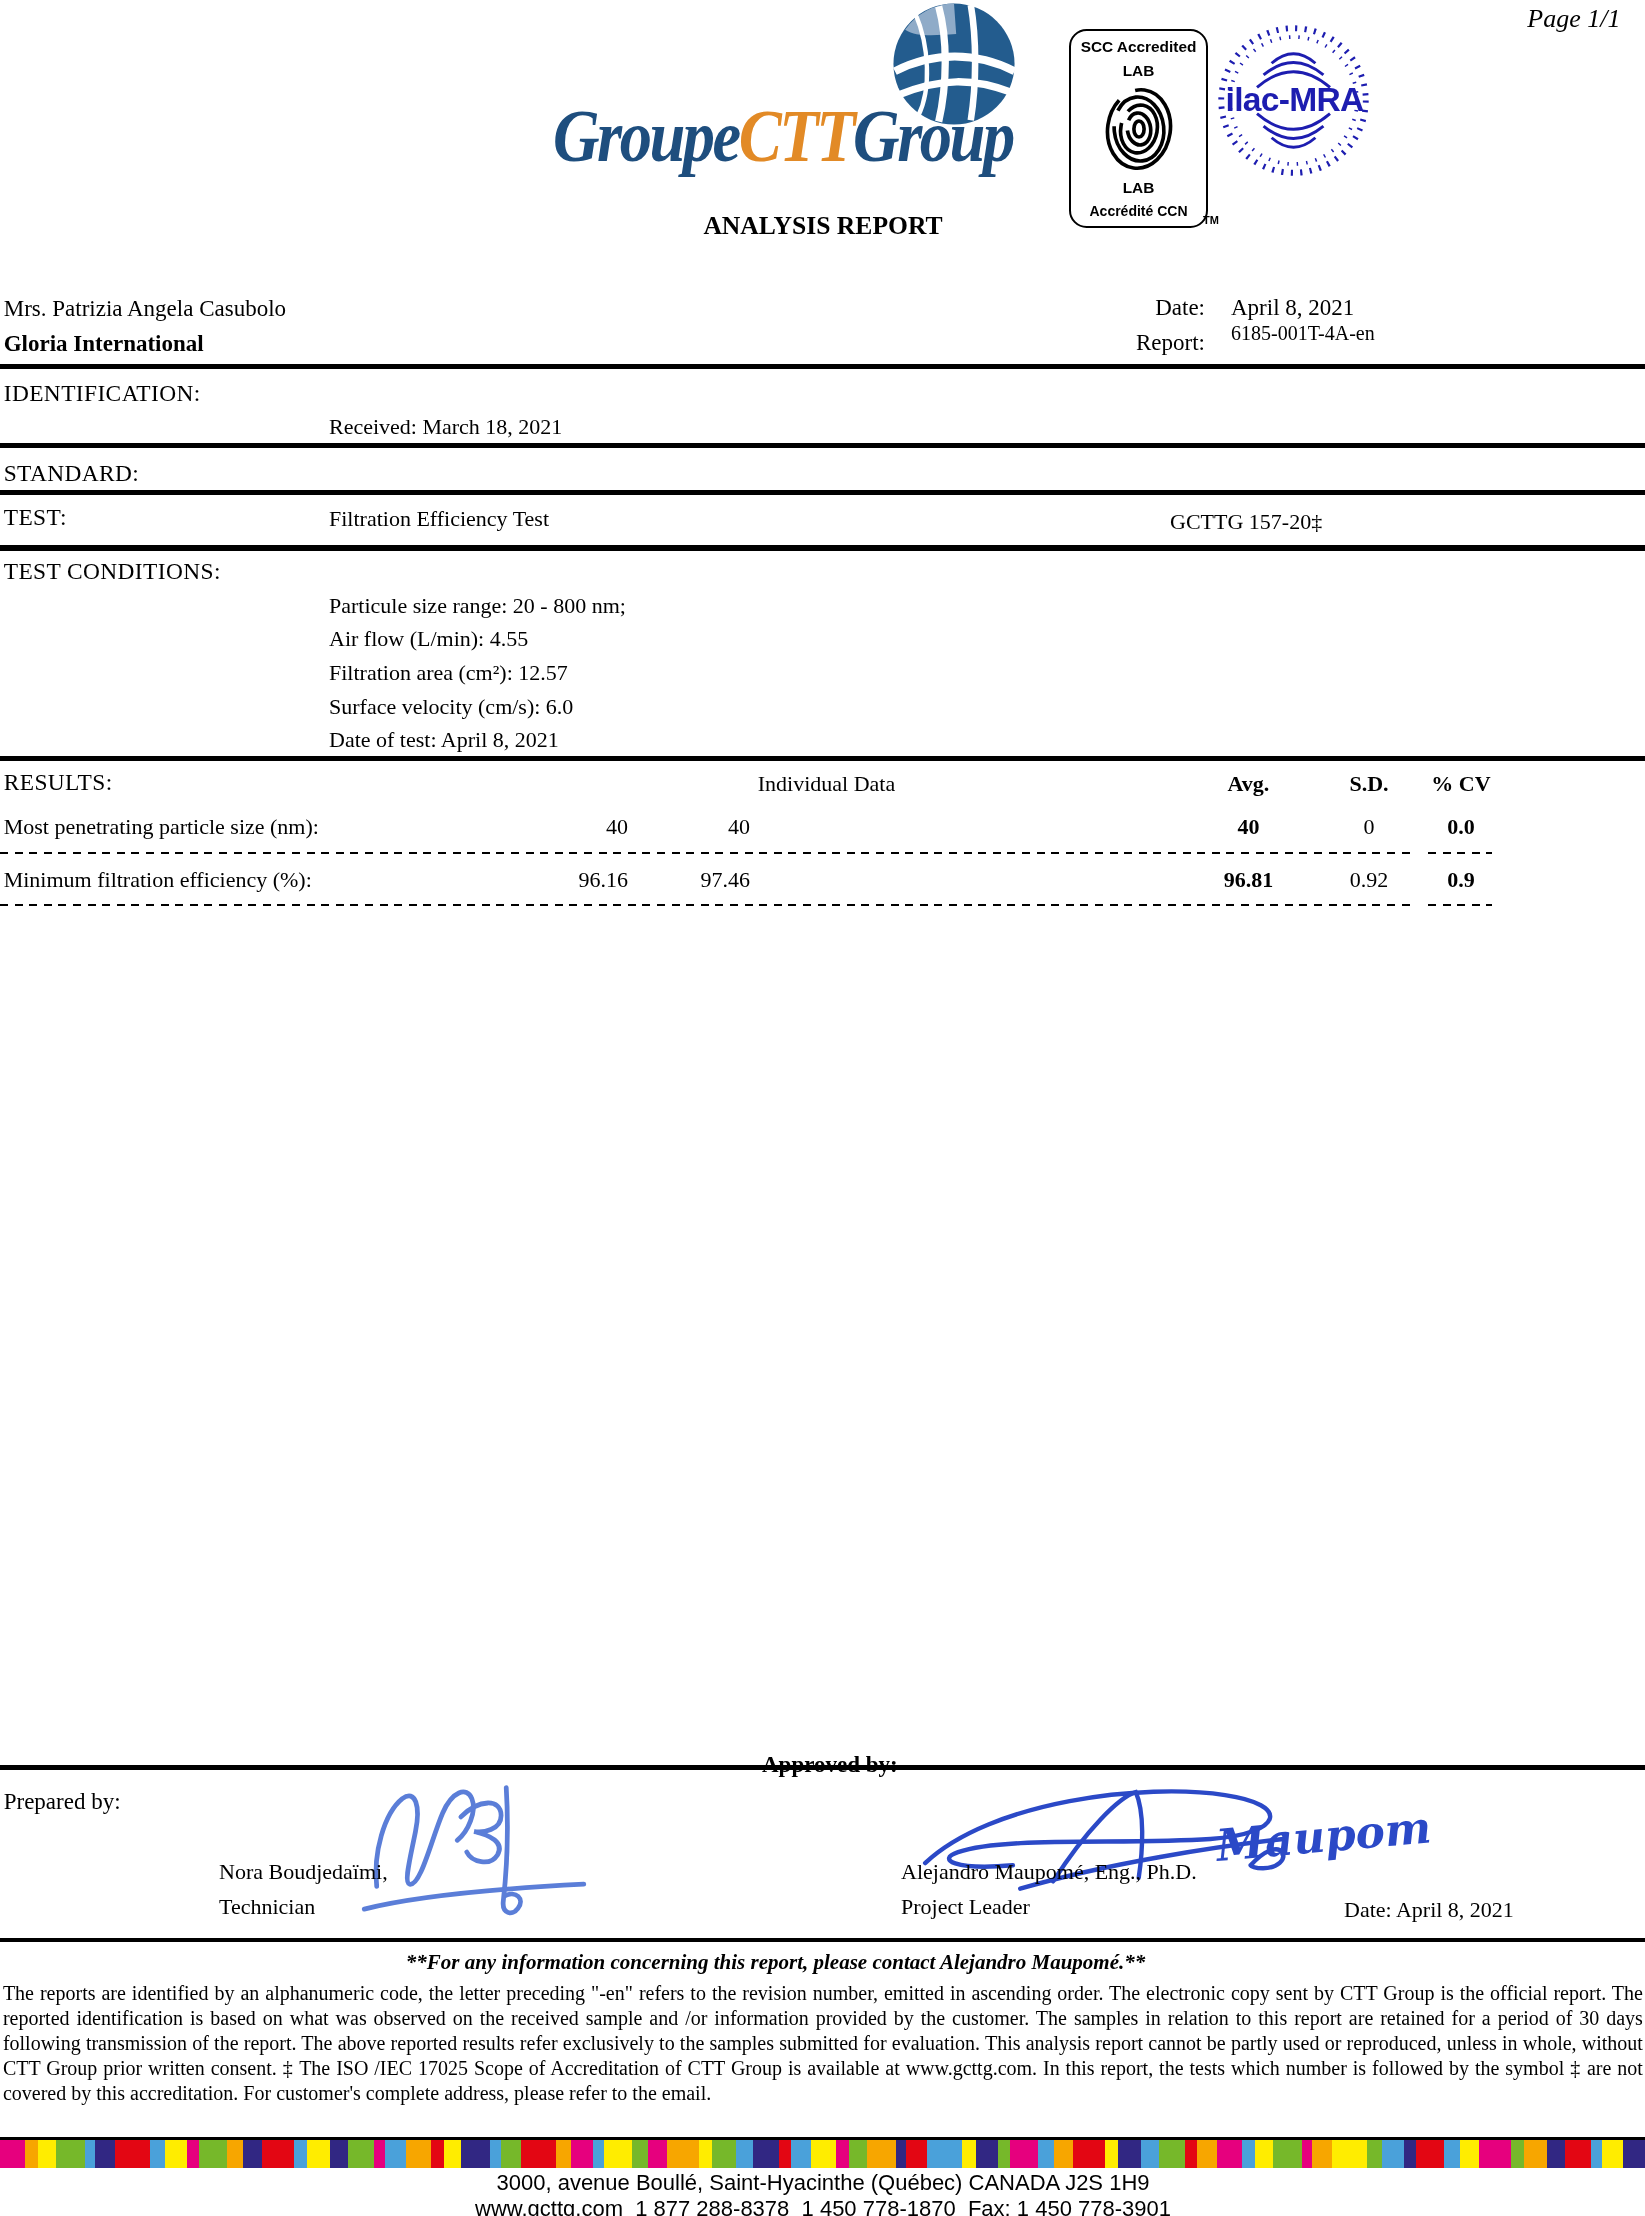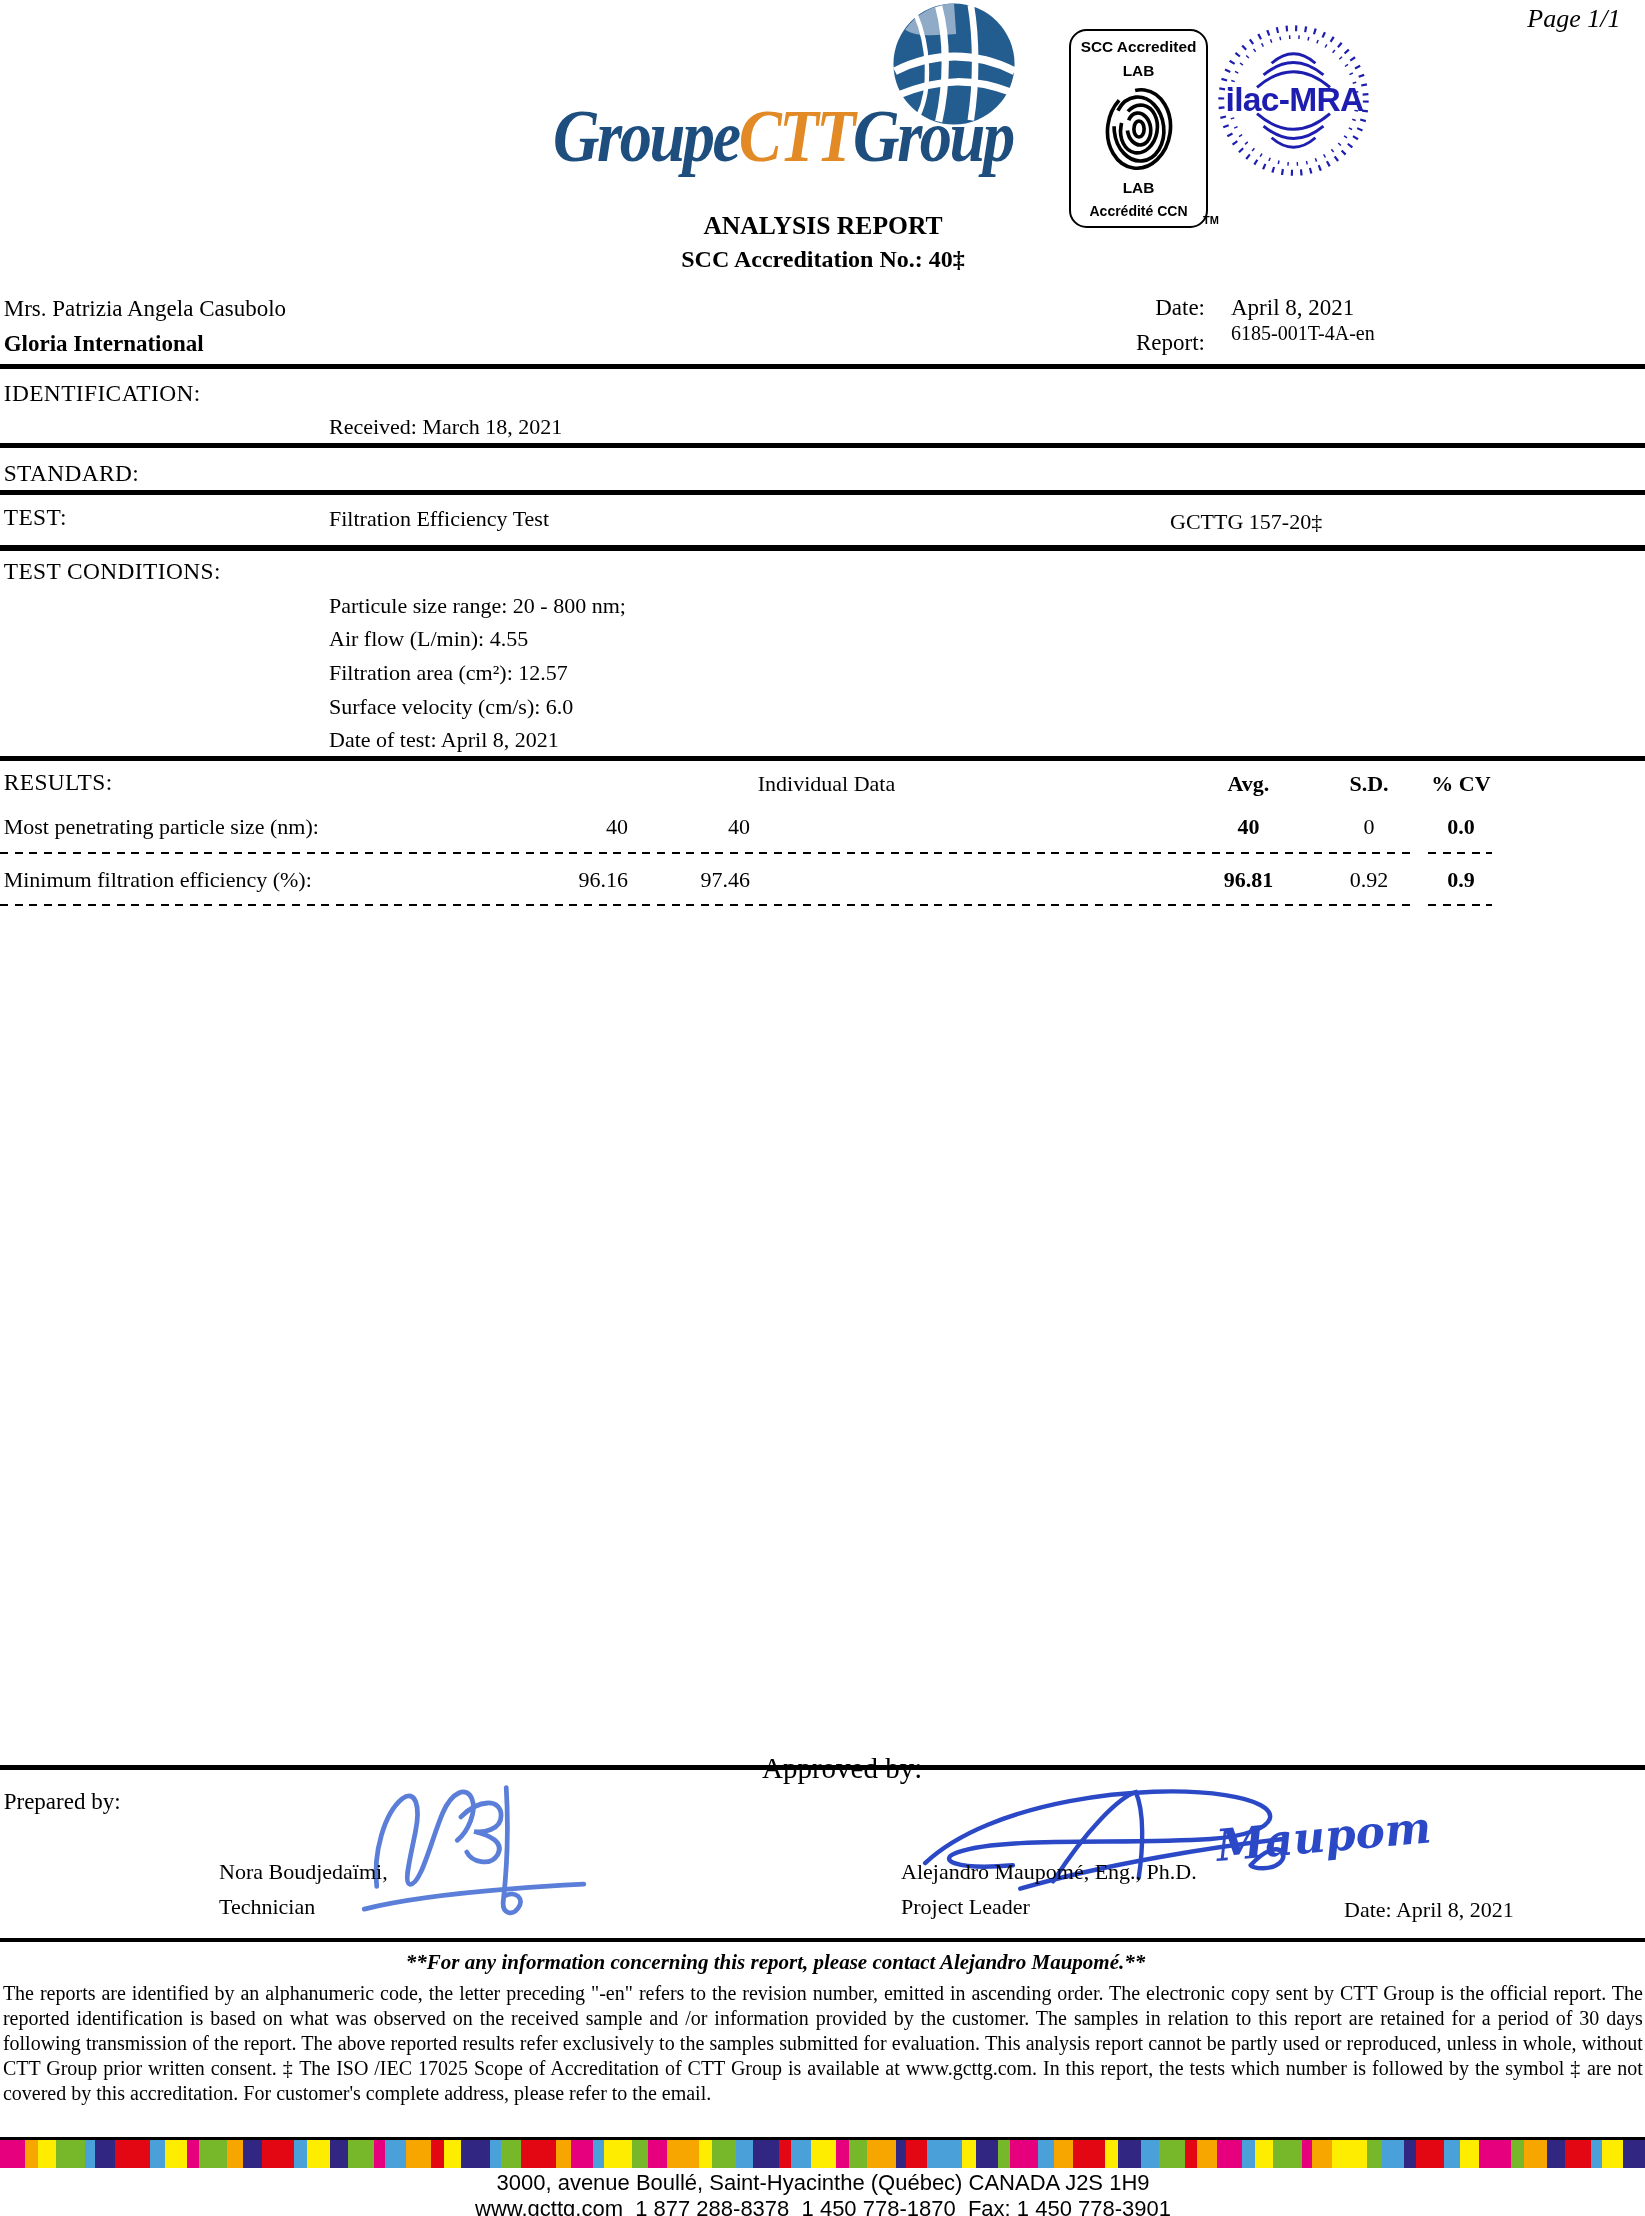--- a/index.html
+++ b/index.html
@@ -91,21 +91,20 @@
       <path d="M62 78 Q103 44 144 78" stroke-width="4"></path>
       <path d="M53 95 Q103 52 153 95" stroke-width="4"></path>
       <path d="M73 164 Q103 190 133 164" stroke-width="4"></path>
       <path d="M62 148 Q103 182 144 148" stroke-width="4"></path>
       <path d="M53 131 Q103 174 153 131" stroke-width="4"></path>
     </g>
     <text x="10" y="128" font-family="Liberation Sans, sans-serif" font-weight="bold" font-size="46" fill="#1d1db0" letter-spacing="-1">ilac-MRA</text>
   </svg>
 
   <div class="abs bold center" style="left:0;top:211px;width:1646px;font-size:25.6px;">ANALYSIS REPORT</div>
-  <div class="abs bold center" style="left:0;top:246px;width:1646px;font-size:24px;">SCC Accreditation No.: 40‡</div>
 
   <div class="abs" style="left:3.7px;top:296px;font-size:23px;">Mrs. Patrizia Angela Casubolo</div>
   <div class="abs bold" style="left:3.7px;top:331px;font-size:23px;">Gloria International</div>
   <div class="abs right" style="left:1097px;top:295px;width:108px;font-size:23px;">Date:</div>
   <div class="abs" style="left:1231px;top:295px;font-size:23px;">April 8, 2021</div>
   <div class="abs right" style="left:1097px;top:330px;width:108px;font-size:23px;">Report:</div>
   <div class="abs" style="left:1231px;top:322px;font-size:20px;">6185-001T-4A-en</div>
 
   <div class="rule" style="top:364px;height:5.1px;"></div>
 
@@ -170,21 +169,21 @@
     <g fill="none" stroke="#5b7ed8" stroke-width="6.5" stroke-linecap="round">
       <path d="M35 155 C30 110 45 55 70 35 C88 22 95 45 88 80 C80 120 72 150 80 152 C95 155 110 90 125 55 C138 25 158 18 165 35 C172 52 160 80 145 92"></path>
       <path d="M150 60 C175 35 205 35 205 58 C205 78 180 82 168 80 C190 85 210 95 200 112 C190 128 165 122 158 108"></path>
       <path d="M212 20 C215 70 213 130 208 175 C206 192 220 196 228 185 C238 172 225 160 210 168"></path>
       <path d="M18 186 C90 168 200 158 318 152"></path>
     </g>
   </svg>
   <div class="abs signame" style="left:219px;top:1858px;">Nora Boudjedaïmi,</div>
   <div class="abs signame" style="left:219px;top:1893px;">Technician</div>
 
-  <div class="abs" style="left:762px;top:1752px;font-size:29px;">Approved by:</div>
+  <div class="abs" style="left:762px;top:1752px;font-size:23px;font-weight:bold;">Approved by:</div>
   <svg class="abs" style="left:903px;top:1779px;" width="527" height="128" viewBox="0 0 720 175">
     <g fill="none" stroke="#2b49c7" stroke-width="6" stroke-linecap="round">
       <path d="M30 115 C120 30 330 5 440 22 C530 35 520 75 420 82 C300 90 140 78 75 100 C45 110 70 125 150 118"></path>
       <path d="M205 140 C250 70 295 25 318 18 C330 45 328 95 322 135"></path>
       <path d="M160 150 C280 115 430 92 520 82"></path>
       <path d="M475 118 C495 96 512 92 518 100 C524 110 512 122 492 122 C482 122 476 120 475 118"></path>
     </g>
     <text x="430" y="112" font-family="DejaVu Serif, serif" font-style="italic" font-weight="bold" font-size="60" fill="#2b49c7" transform="rotate(-5 430 112)">Maupomé</text>
   </svg>
   <div class="abs signame" style="left:901px;top:1858px;">Alejandro Maupomé, Eng., Ph.D.</div>

